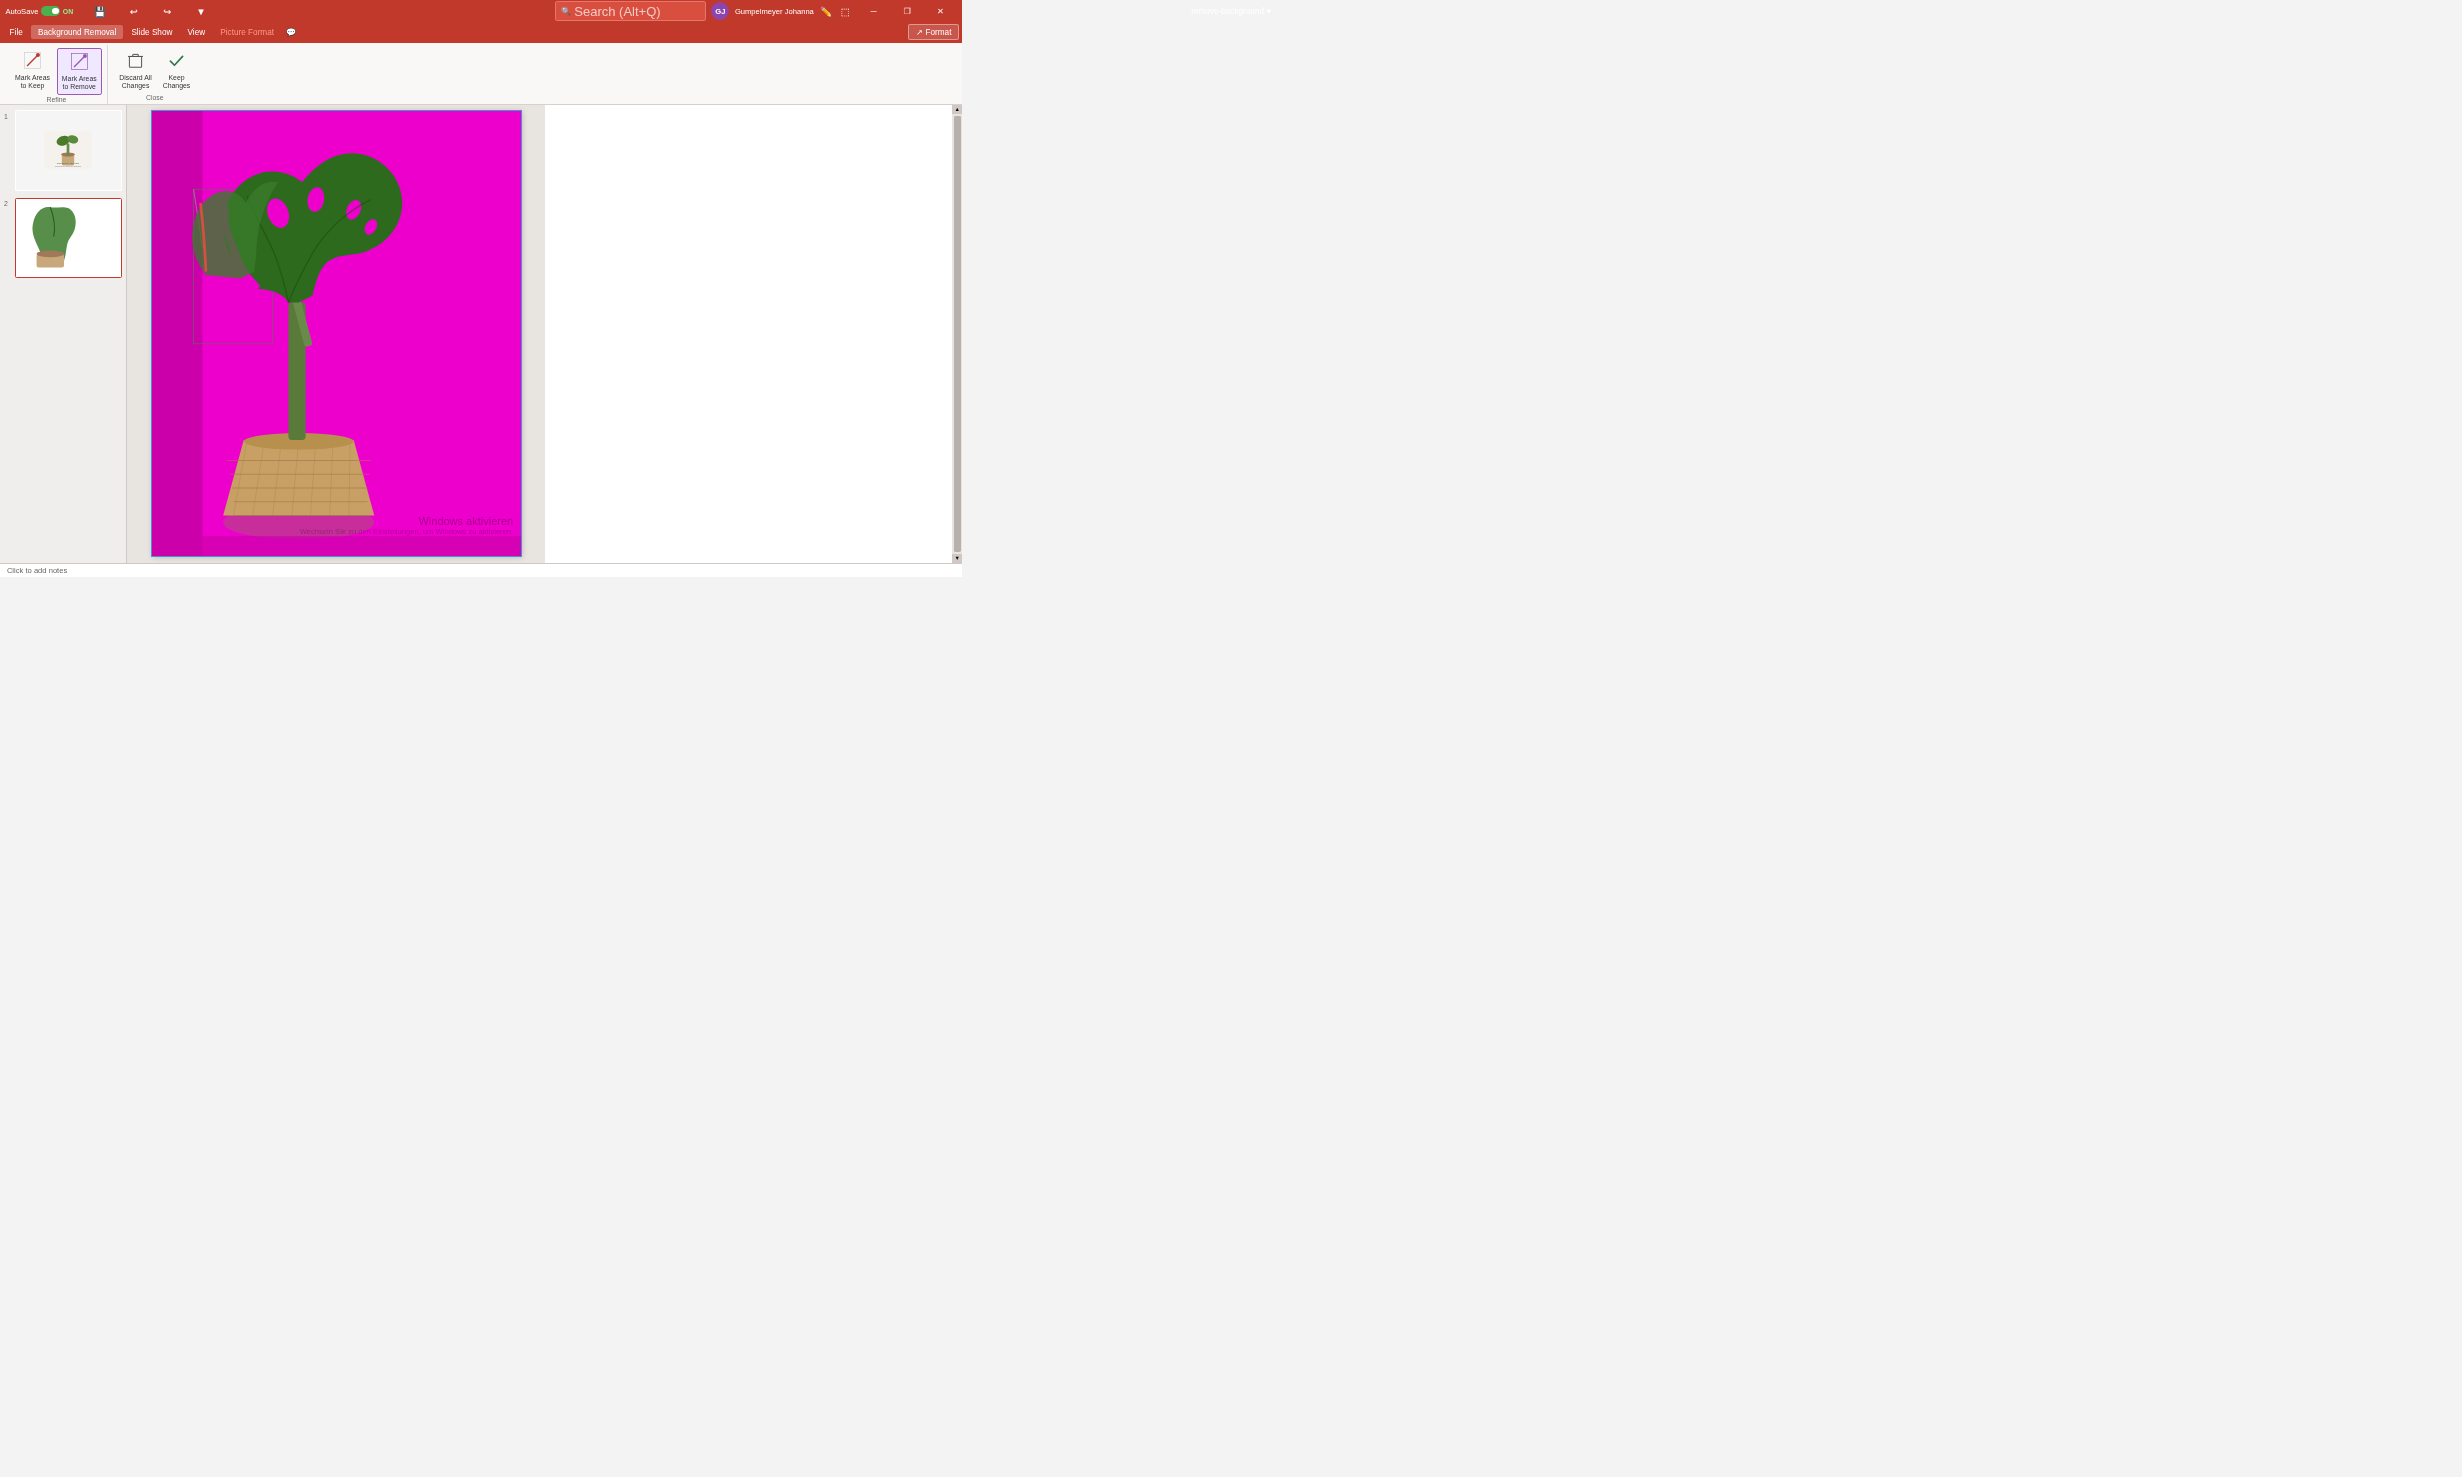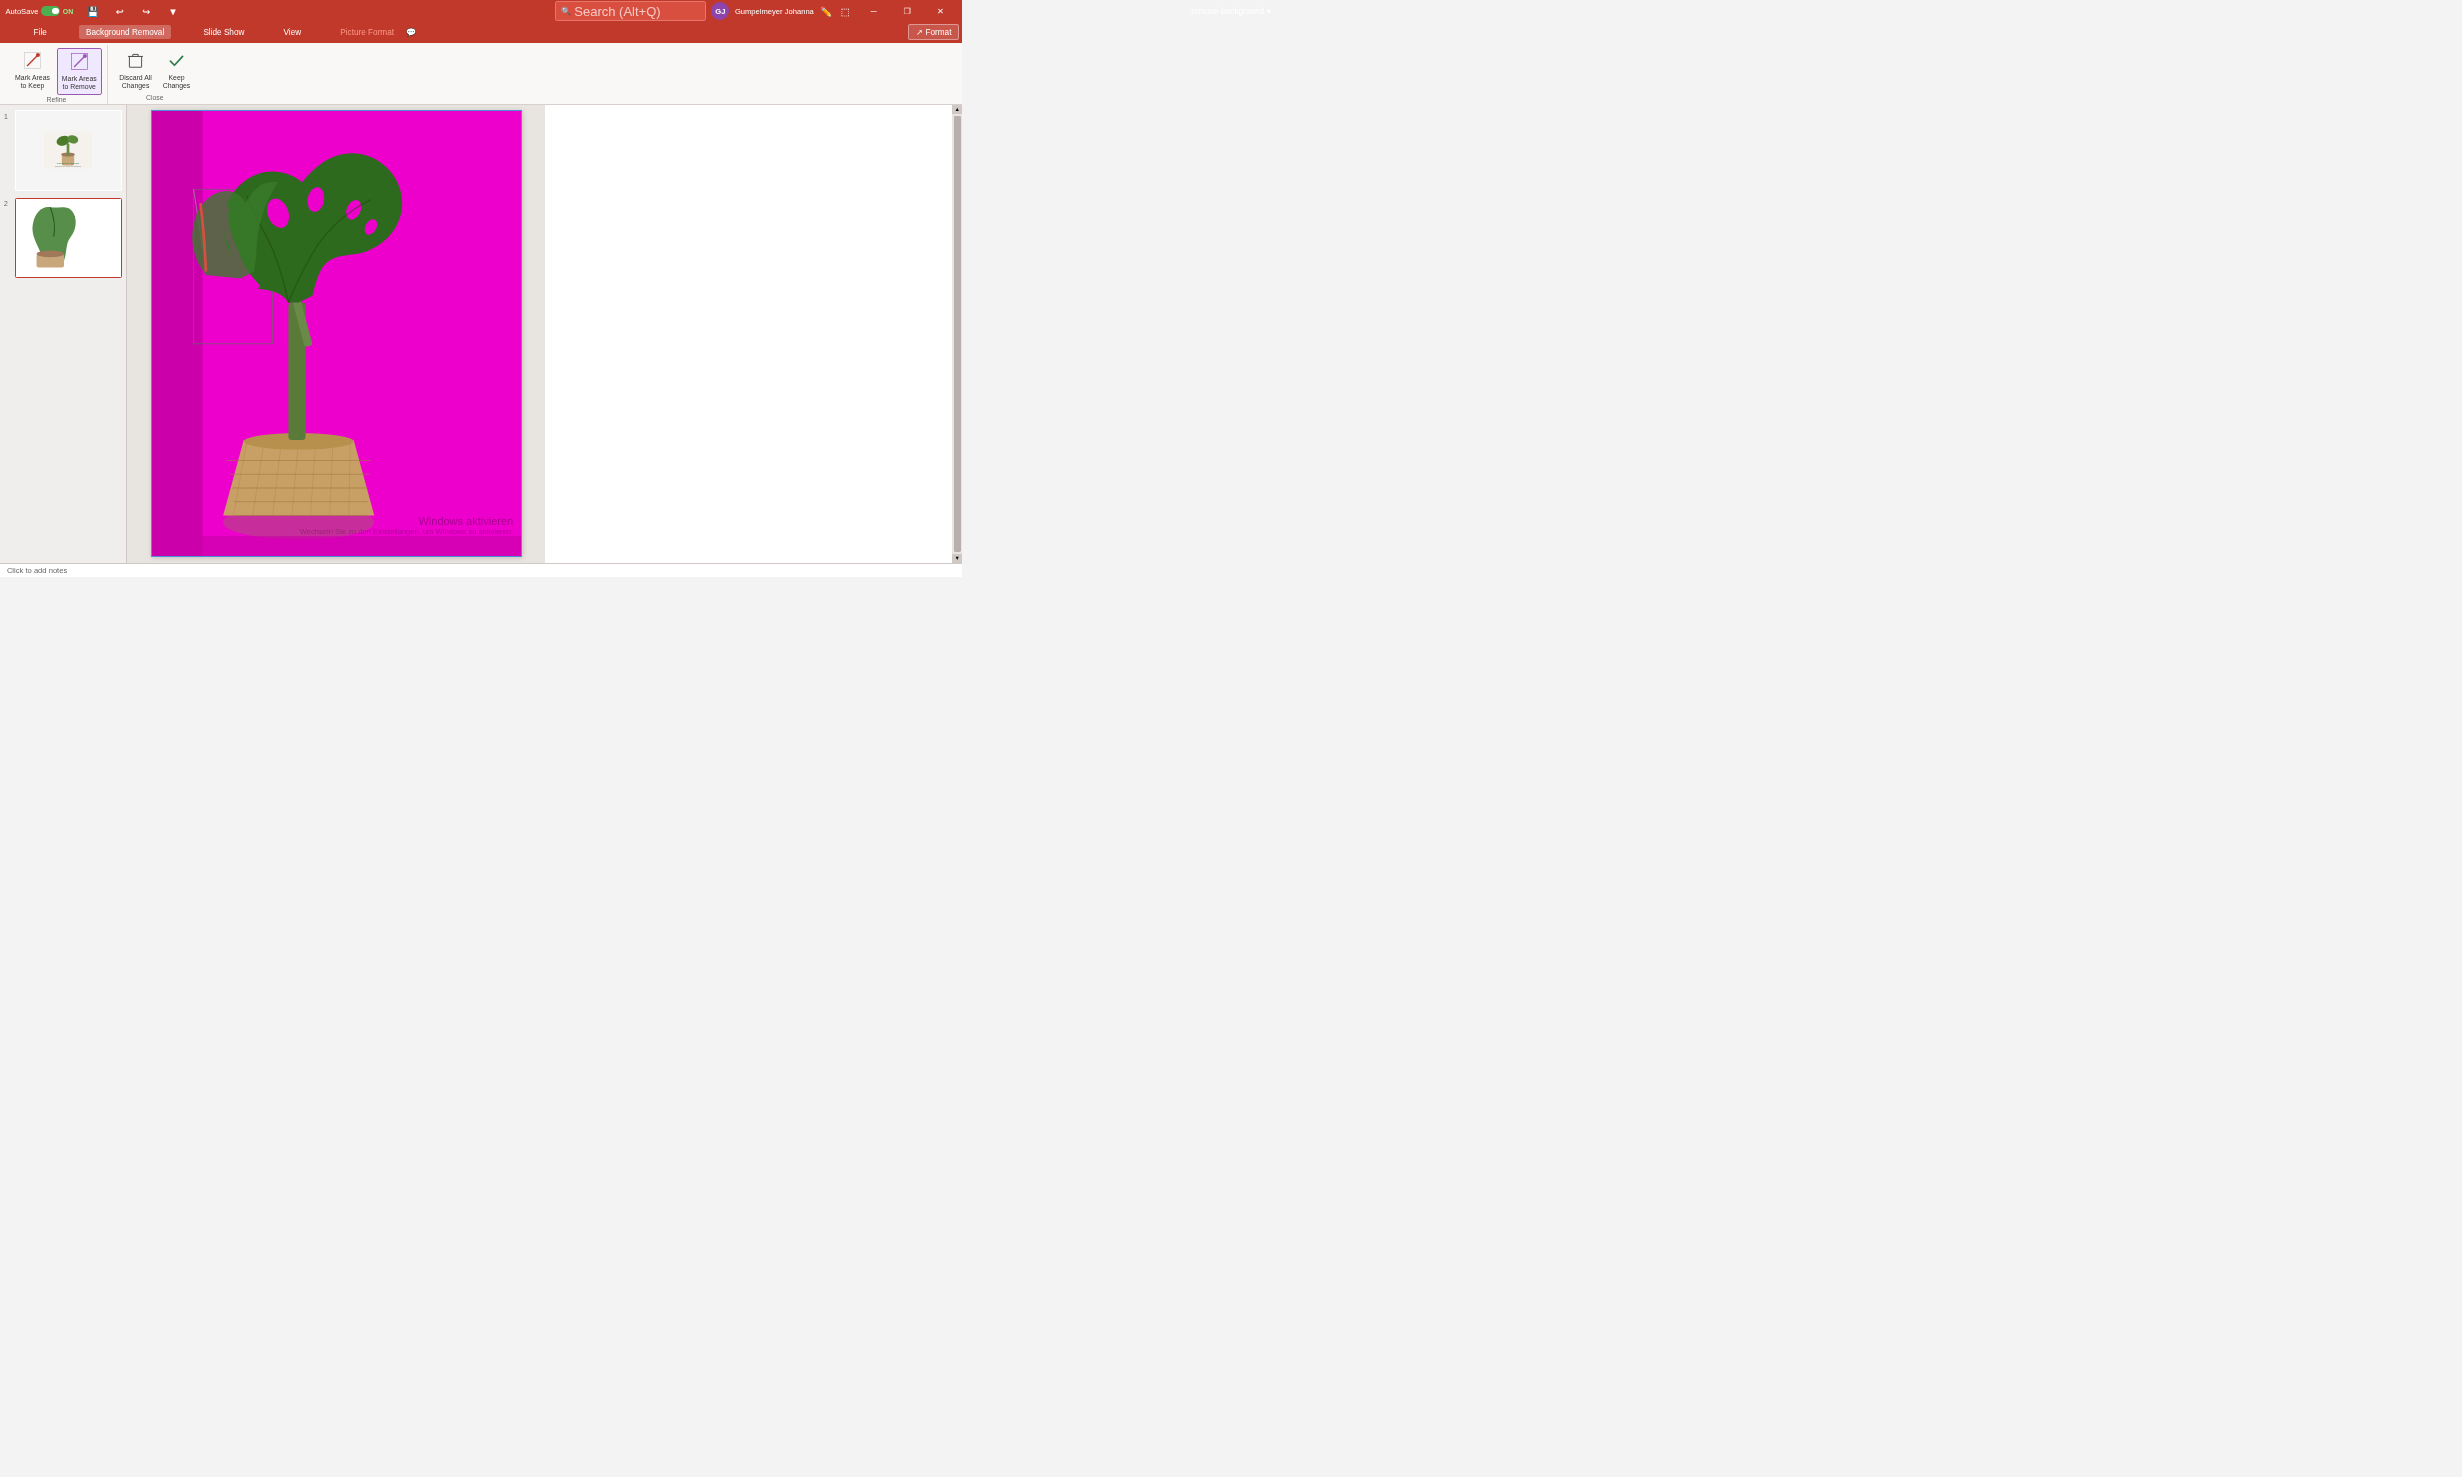--- a/index.html
+++ b/index.html
@@ -11,21 +11,21 @@
       background: #c0392b;
       display: flex;
       align-items: center;
       justify-content: space-between;
       padding: 0 5.5px;
       color: white;
     }
     .titlebar-left {
       display: flex;
       align-items: center;
-      gap: 13px;
+      gap: 20px;
     }
     .titlebar-center {
       position: absolute;
       left: 50%;
       transform: translateX(-50%);
       display: flex;
       align-items: center;
       gap: 2.7px;
     }
     .titlebar-right {
@@ -115,21 +115,20 @@
       align-items: center;
       padding: 0 2.7px;
       gap: 1.4px;
     }
     .menu-item {
       padding: 2.7px 6.9px;
       color: white;
       cursor: pointer;
       border-radius: 2.1px;
       font-size: 8.2px;
-      margin-left: 24px;
     }
     .menu-item.active { background: rgba(255,255,255,0.25); }
     .share-btn {
       margin-left: auto;
       display: flex;
       align-items: center;
       gap: 2.7px;
       background: rgba(255,255,255,0.15);
       border: 0.7px solid rgba(255,255,255,0.4);
       border-radius: 2.1px;

